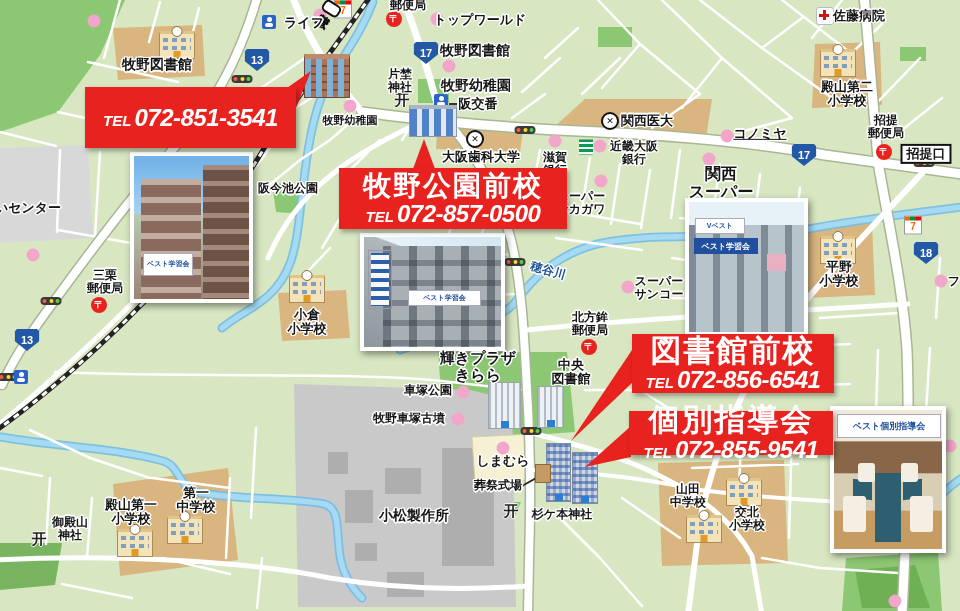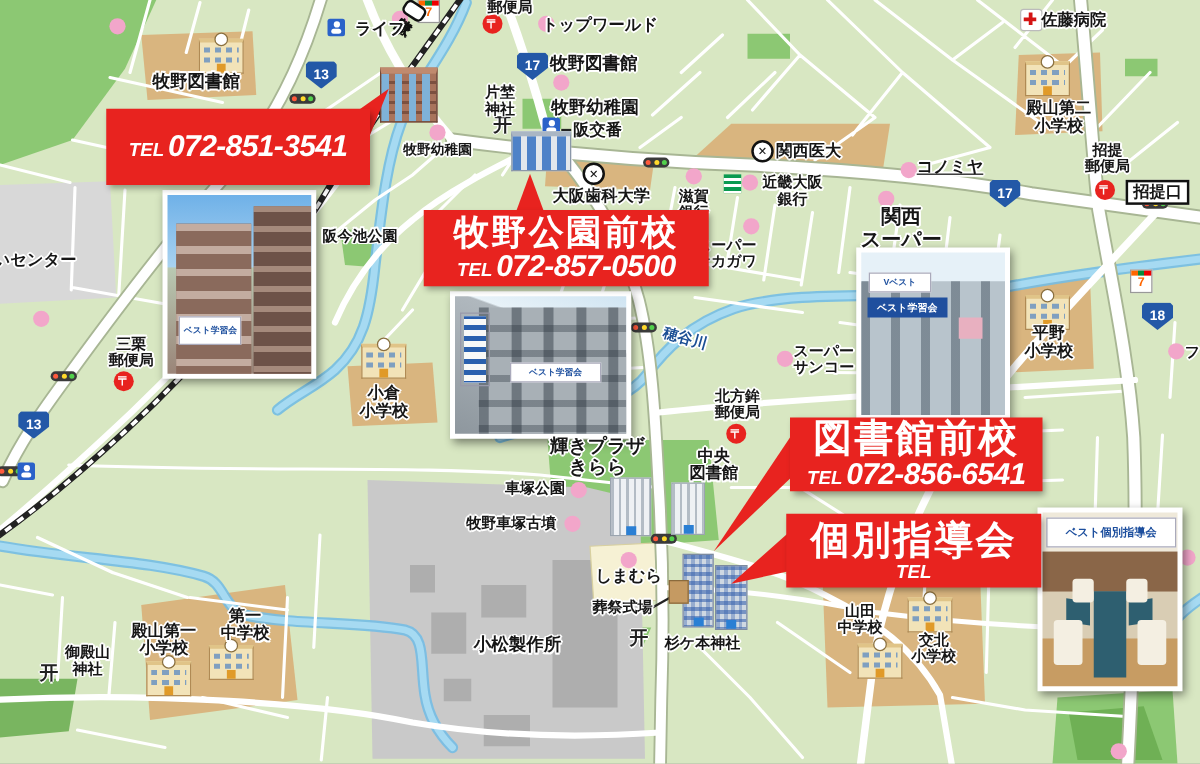--- a/index.html
+++ b/index.html
@@ -298,24 +298,25 @@
         <span class="num">072-857-0500</span>
       </span>
   </div>
   <div class="banner" style="left:632px;top:334px;width:202px;height:59px">
     <span class="t" style="font-size:31px">図書館前校</span>
     <span class="tel">
         <span class="lbl">TEL</span>
         <span class="num">072-856-6541</span>
       </span>
   </div>
-  <div class="banner" style="left:629px;top:411px;width:204px;height:59px">
+  <div class="banner" style="left:629px;top:411px;width:204px;height:44px">
     <span class="t" style="font-size:31px">個別指導会</span>
     <span class="tel">
         <span class="lbl">TEL</span>
+        <span class="num">072-855-9541</span>
       </span>
   </div>
 
   <div id="icon-layer">
       <div class="shield abs" style="left: 257px; top: 60px;">13</div>
       <div class="shield abs" style="left: 27px; top: 340px;">13</div>
       <div class="shield abs" style="left: 426px; top: 53px;">17</div>
       <div class="shield abs" style="left: 804px; top: 155px;">17</div>
       <div class="shield abs" style="left: 926px; top: 253px;">18</div>
       <div class="pink-dot abs" style="left: 94px; top: 21px;"></div>

